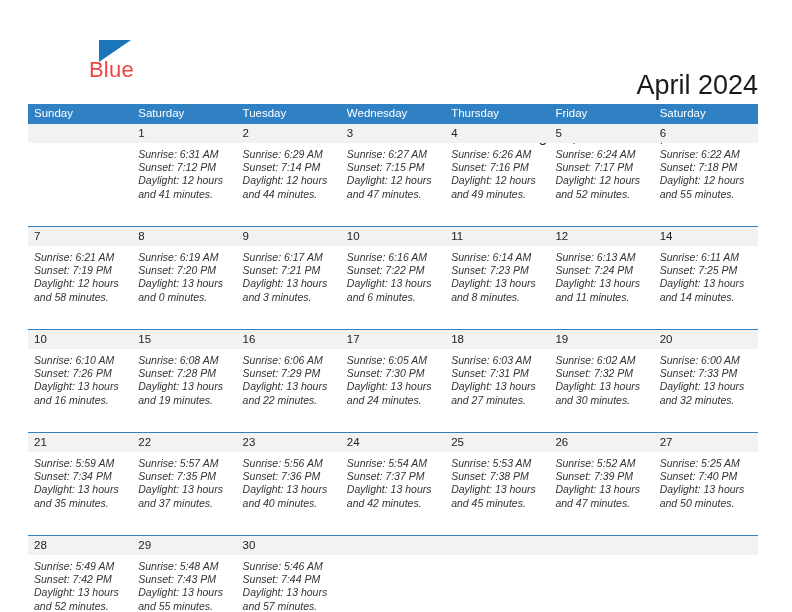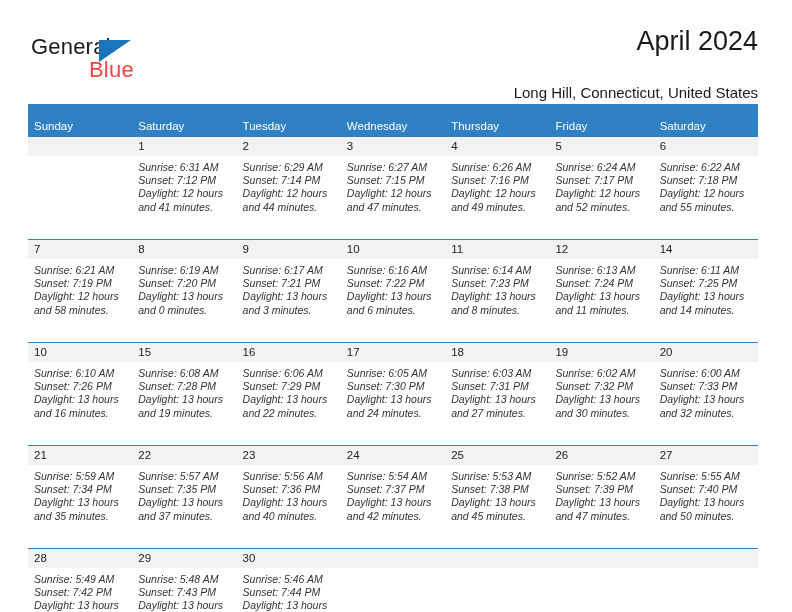--- a/index.html
+++ b/index.html
@@ -67,20 +67,21 @@
     position: absolute;
     right: 0;
     top: 0;
     text-align: right;
   }
   .cal-title {
     font-size: 27px;
     color: #1a1a1a;
     line-height: 1.15;
     white-space: nowrap;
+    margin-top: 44px;
   }
   .cal-subtitle {
     margin-top: 27px;
     font-size: 15px;
     color: #1a1a1a;
     white-space: nowrap;
   }
 
   
   .calendar {
@@ -90,21 +91,21 @@
     width: 730px;
     border-collapse: collapse;
     table-layout: fixed;
   }
   .calendar th {
     background: #3080c4;
     color: #ffffff;
     font-weight: normal;
     font-size: 11.5px;
     text-align: left;
-    padding: 16px 0 5px 6px;
+    padding: 3px 0 5px 6px;
     height: 11px;
     line-height: 12px;
   }
   .calendar td {
     vertical-align: top;
     padding: 0;
     width: 104.28px;
   }
   .week-row > td {
     border-top: 1px solid #3080c4;
@@ -137,21 +138,20 @@
   }
 </style>
 </head>
 <body>
 
 <div class="page">
 
   <div class="header">
 
     <div class="brand">
-      <span class="brand-general">General</span>
       <span class="brand-triangle"></span>
       <span class="brand-blue">Blue</span>
     </div>
 
     <div class="title-block">
       <div class="cal-title">April 2024</div>
       <div class="cal-subtitle">Long Hill, Connecticut, United States</div>
     </div>
 
   </div>
@@ -363,21 +363,21 @@
             <span class="info-line">Daylight: 13 hours</span>
             <span class="info-line">and 45 minutes.</span>
           </td>
           <td>
             <span class="info-line">Sunrise: 5:52 AM</span>
             <span class="info-line">Sunset: 7:39 PM</span>
             <span class="info-line">Daylight: 13 hours</span>
             <span class="info-line">and 47 minutes.</span>
           </td>
           <td>
-            <span class="info-line">Sunrise: 5:55 AM</span>
+            <span class="info-line">Sunrise: 5:25 AM</span>
             <span class="info-line">Sunset: 7:40 PM</span>
             <span class="info-line">Daylight: 13 hours</span>
             <span class="info-line">and 50 minutes.</span>
           </td>
         </tr>
         <tr class="week-row daynum-row">
           <td>28</td>
           <td>29</td>
           <td>30</td>
           <td class="empty"></td>

